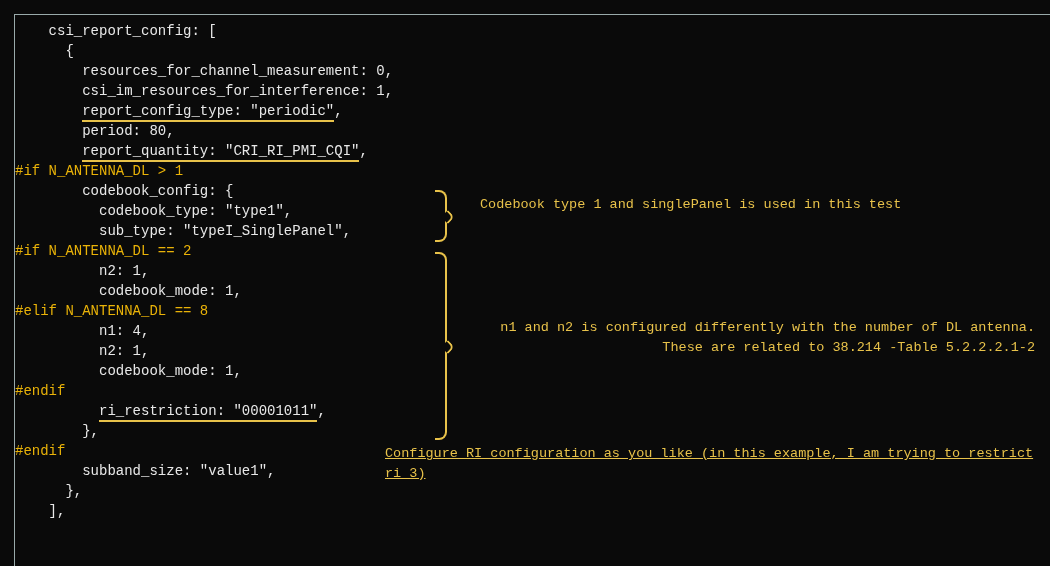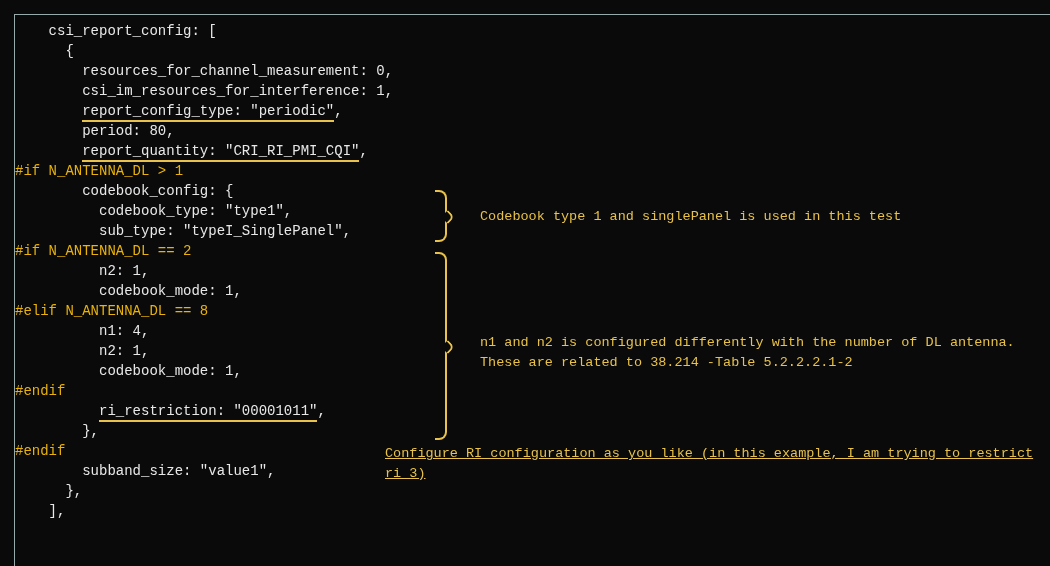--- a/index.html
+++ b/index.html
@@ -90,17 +90,17 @@
   <div class="line w"><span>          </span><span class="underline">ri_restriction: "00001011"</span><span>,</span></div>
   <div class="line w">        },</div>
   <div class="line blue">#endif</div>
   <div class="line w">        subband_size: "value1",</div>
   <div class="line w">      },</div>
   <div class="line w">    ],</div>
 
   <div class="brace" style="left:420px; top:175px; width:12px; height:52px;"></div>
   <div class="brace" style="left:420px; top:237px; width:12px; height:188px;"></div>
 
-  <div class="annot" style="left:465px; top:192px; width:560px;">Codebook type 1 and singlePanel is used in this test</div>
-  <div class="annot" style="left:465px; top:318px; width:555px;">n1 and n2 is configured differently with the number of DL antenna. These are related to 38.214 -Table 5.2.2.2.1-2</div>
+  <div class="annot" style="left:465px; top:180px; width:560px;">Codebook type 1 and singlePanel is used in this test</div>
+  <div class="annot" style="left:465px; top:303px; width:555px;text-align:right;">n1 and n2 is configured differently with the number of DL antenna. These are related to 38.214 -Table 5.2.2.2.1-2</div>
   <div class="annot" style="left:370px; top:429px; width:660px;text-decoration:underline;">Configure RI configuration as you like (in this example, I am trying to restrict ri 3)</div>
 
 </div>
 
 </body></html>

